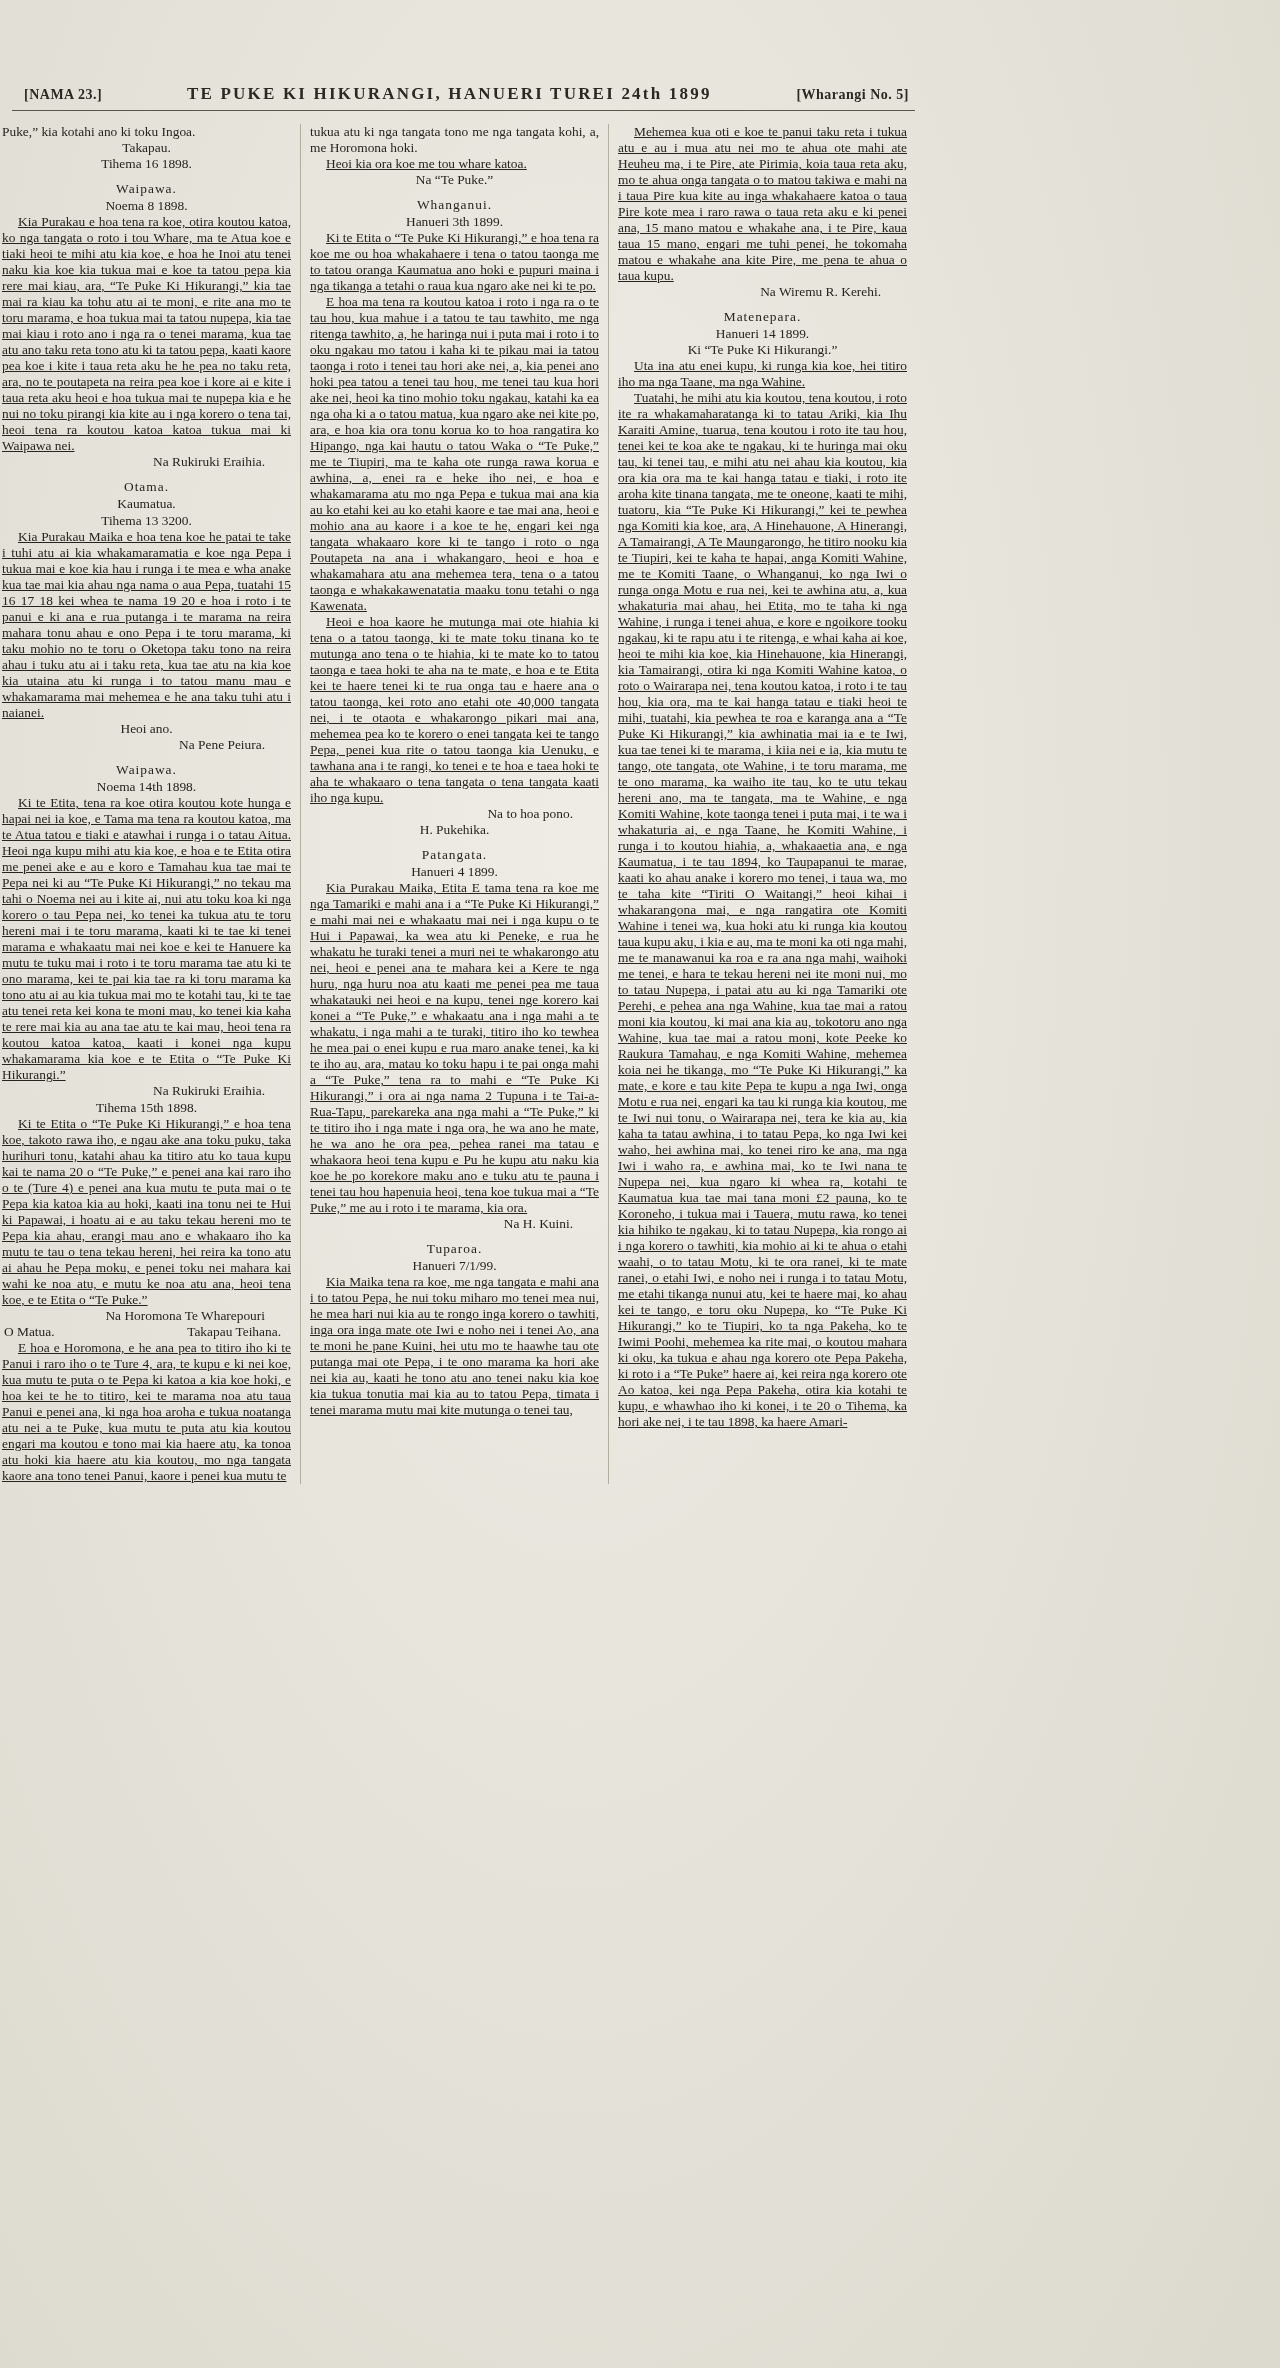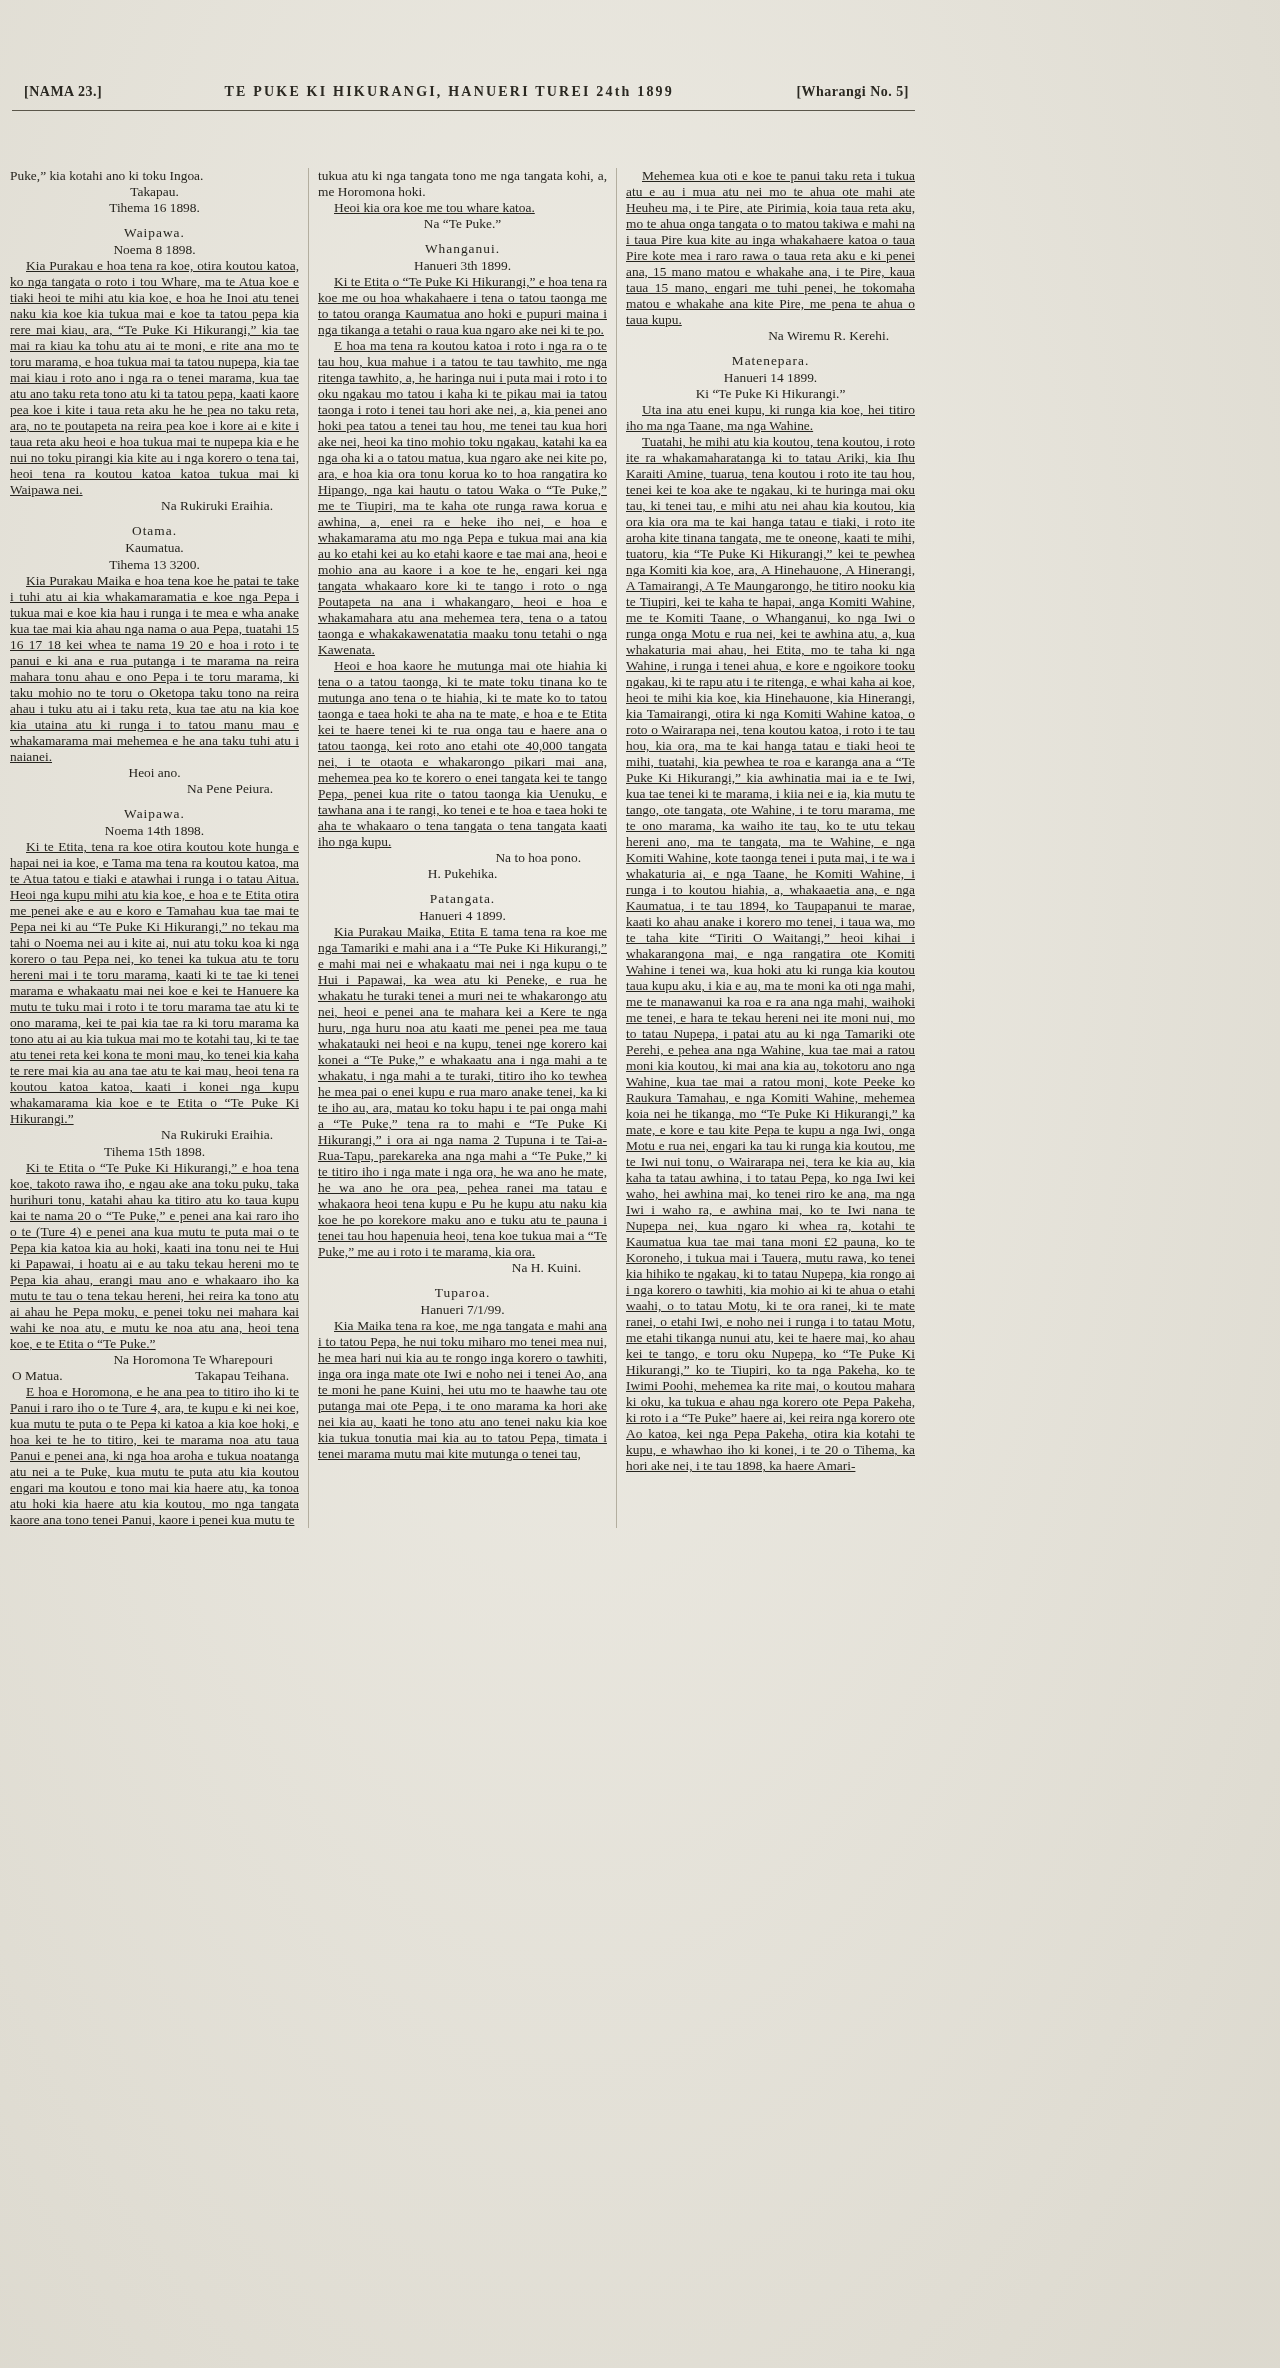--- a/index.html
+++ b/index.html
@@ -18,29 +18,29 @@
       radial-gradient(ellipse at 45% 35%, rgba(255,255,255,0.28), rgba(120,115,100,0.10) 95%),
       #e8e5db;
     padding-left: 24px;
   }
   .masthead {
     position:absolute; top:84px; left:24px; width:885px;
     display:flex; justify-content:space-between; align-items:baseline;
     font-size:14px; font-weight:bold; color:#2b2922;
   }
   .mh-left  { letter-spacing:0.5px; }
-  .mh-center{ letter-spacing:2.2px; font-size:14px; }
+  .mh-center{ letter-spacing:2.2px; font-size:17px; }
   .mh-right { letter-spacing:0.5px; }
   .mastrule {
     position:absolute; top:110px; left:12px; width:903px;
     border-top:1px solid #5a564a;
   }
   .columns {
-    position:absolute; top:124px; left:10px; width:907px;
-    display:flex; align-items:stretch;margin-top:44px;
+    position:absolute; top:124px; left:2px; width:907px;
+    display:flex; align-items:stretch;
   }
   .col {
     width:289px;
     font-size:13.4px;
     line-height:16px;
     text-align:justify;
     color:#26241e;
   }
   .colrule {
     width:1px; background:#b3ae9f; margin:0 9px;

